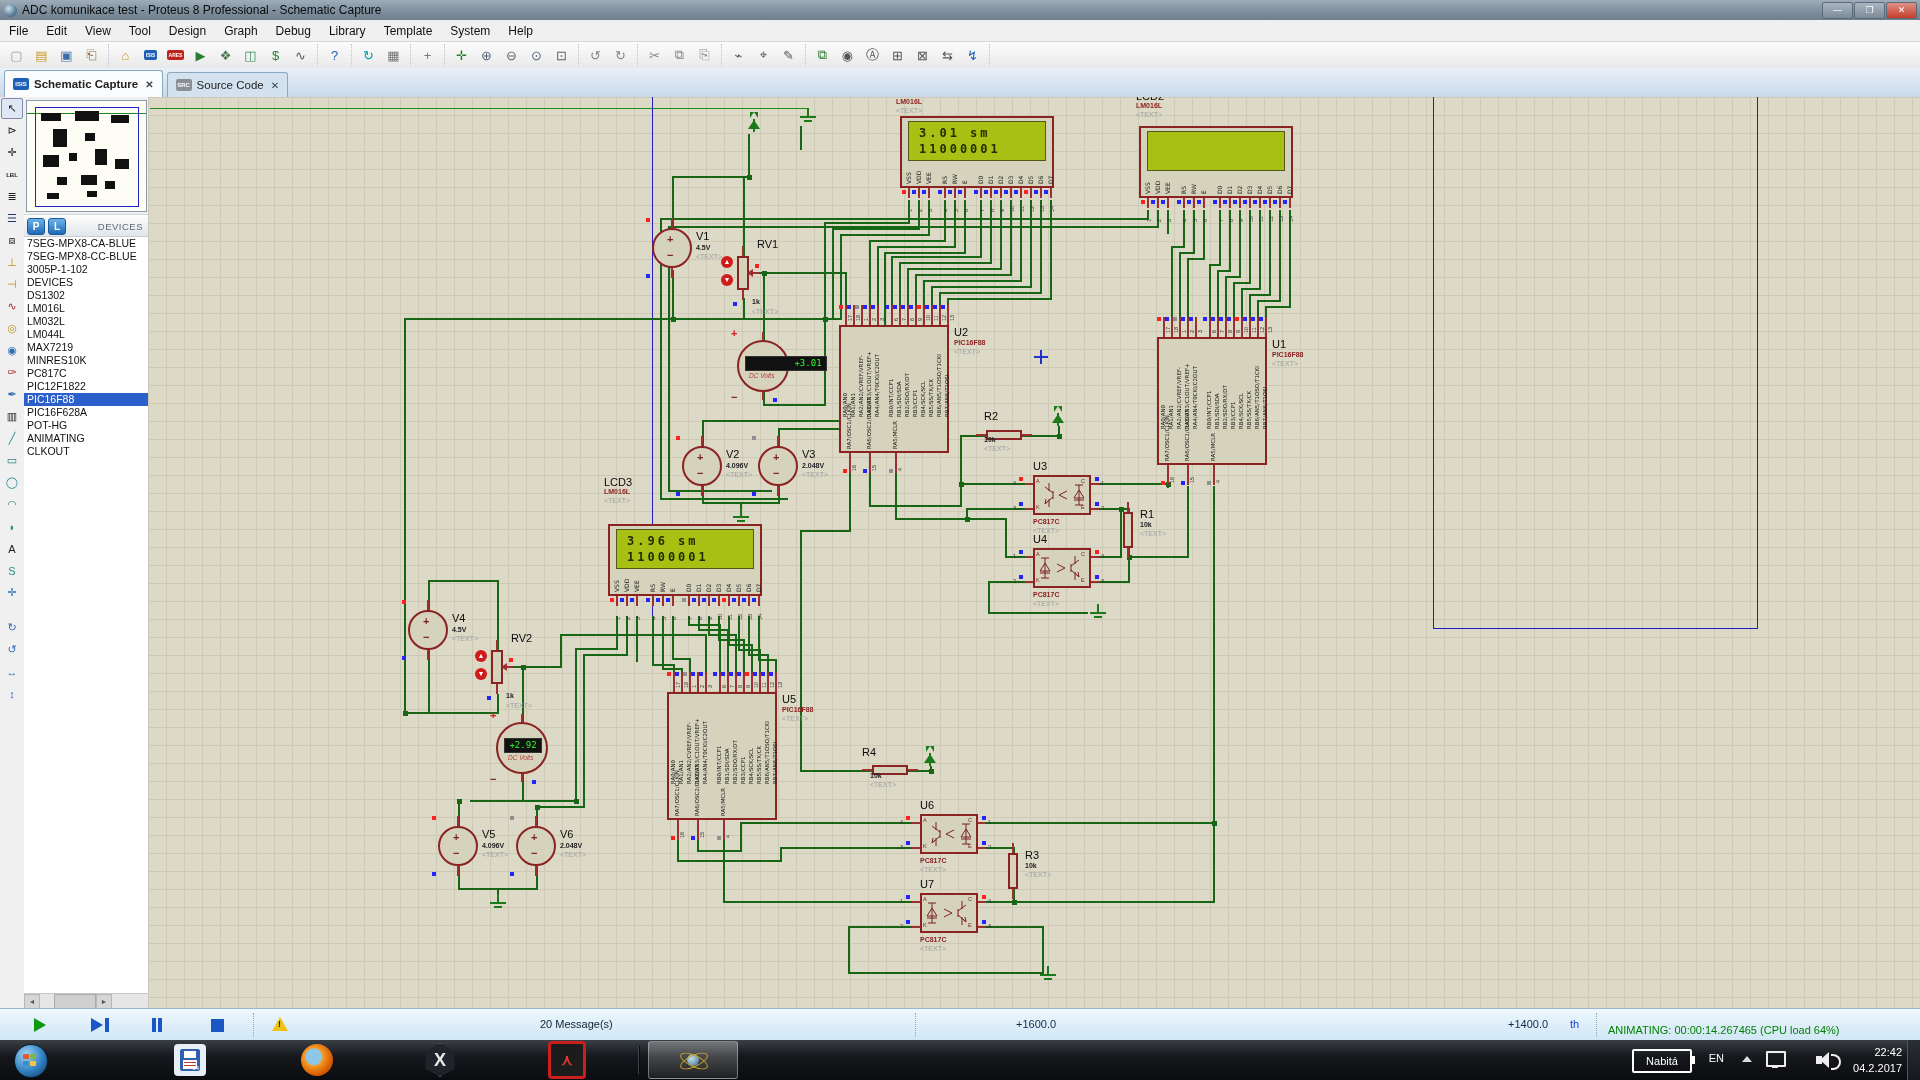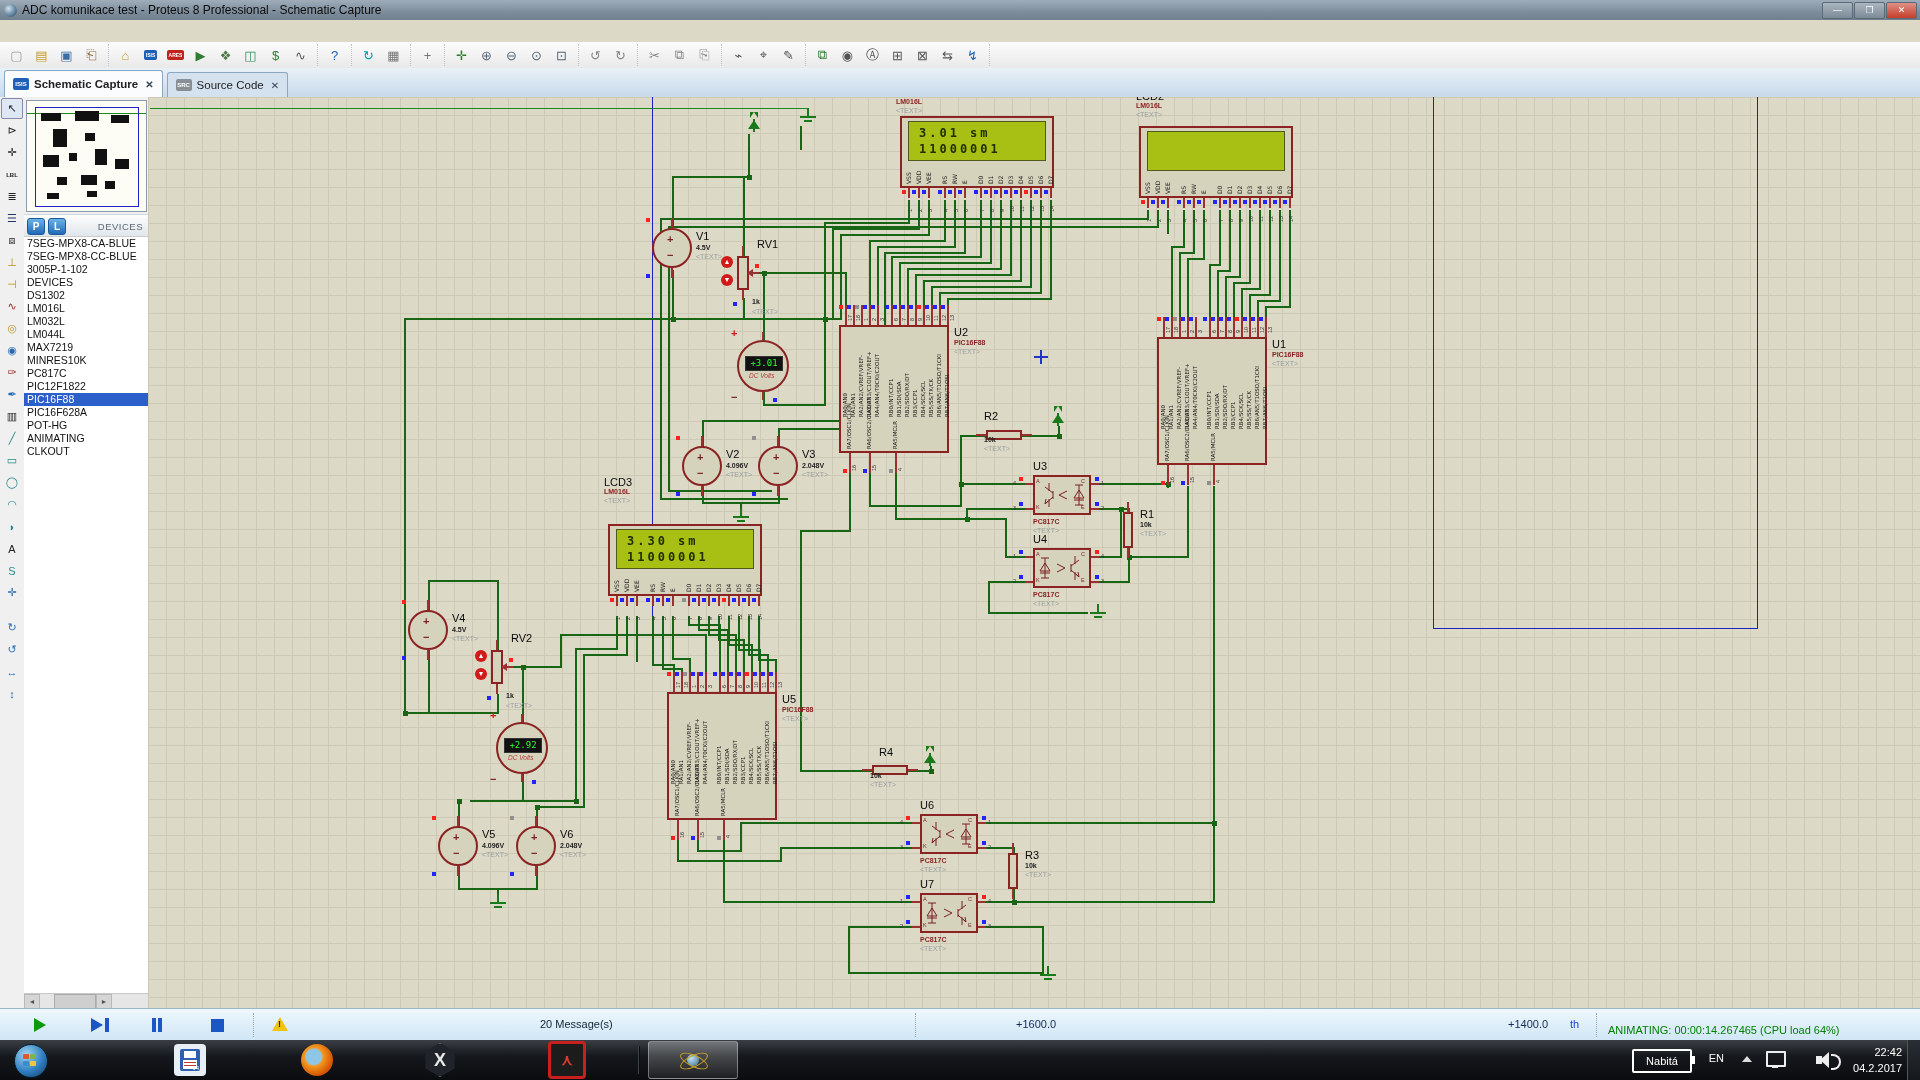--- a/index.html
+++ b/index.html
@@ -134,20 +134,33 @@
 
 <div id="titlebar">
   <div class="appicon"></div>
   <span>ADC komunikace test - Proteus 8 Professional - Schematic Capture</span>
   <div id="wincontrols">
     <div class="wbtn">—</div>
     <div class="wbtn">❐</div>
     <div class="wbtn close">✕</div>
   </div>
 </div>
+<div id="menubar">
+      <div class="mitem">File</div>
+      <div class="mitem">Edit</div>
+      <div class="mitem">View</div>
+      <div class="mitem">Tool</div>
+      <div class="mitem">Design</div>
+      <div class="mitem">Graph</div>
+      <div class="mitem">Debug</div>
+      <div class="mitem">Library</div>
+      <div class="mitem">Template</div>
+      <div class="mitem">System</div>
+      <div class="mitem">Help</div>
+    </div>
 <div id="toolbar">
       <div class="tgroup">
         <div class="ico" style="color: rgb(154, 154, 154);">▢</div>
         <div class="ico" style="color: rgb(199, 154, 46);">▤</div>
         <div class="ico" style="color: rgb(58, 110, 165);">▣</div>
         <div class="ico" style="color: rgb(138, 106, 58);">⎗</div>
       </div>
       <div class="tgroup">
         <div class="ico" style="color: rgb(199, 154, 46);">⌂</div>
         <div class="ico txtico">
@@ -717,21 +730,21 @@
         <div class="stub" style="left: 150px; top: 72px; width: 2px; height: 10px;"></div>
         <div class="stq" style="left: 144px; top: 74px; background: rgb(36, 36, 255);"></div>
         <div class="pinnum vt" style="left: 149px; top: 84px; height: 12px;">14</div>
       </div>
       <div class="reflab" style="left: 988px; top: -7px;">LCD2</div>
       <div class="partlab" style="left: 988px; top: 5px;">LM016L</div>
       <div class="textlab" style="left: 988px; top: 14px;">&lt;TEXT&gt;</div>
       <div class="comp" style="left: 460px; top: 427px; width: 154px; height: 100px;">
         <div class="body" style="left: 0px; top: 0px; width: 154px; height: 72px;"></div>
         <div class="lcdscreen" style="left: 8px; top: 5px; width: 136px; height: 38px;">
-          <div class="lcdline" style="padding-top: 3px;">3.30 sm</div>
+          <div class="lcdline" style="padding-top: 3px;">3.96 sm</div>
           <div class="lcdline">11000001</div>
         </div>
         <div class="pinname vt" style="left: 5px; bottom: 30px; height: 22px; top: 46px;">VSS</div>
         <div class="stub" style="left: 8px; top: 72px; width: 2px; height: 10px;"></div>
         <div class="stq" style="left: 2px; top: 74px; background: rgb(255, 32, 32);"></div>
         <div class="pinnum vt" style="left: 7px; top: 84px; height: 12px;">1</div>
         <div class="pinname vt" style="left: 15px; bottom: 30px; height: 22px; top: 46px;">VDD</div>
         <div class="stub" style="left: 18px; top: 72px; width: 2px; height: 10px;"></div>
         <div class="stq" style="left: 12px; top: 74px; background: rgb(36, 36, 255);"></div>
         <div class="pinnum vt" style="left: 17px; top: 84px; height: 12px;">2</div>
@@ -1135,21 +1148,21 @@
         <div class="stub" style="left: 4px; top: 36px; width: 2px; height: 10px;"></div>
       </div>
       <div class="reflab" style="left: 992px; top: 411px;">R1</div>
       <div class="vallab" style="left: 992px; top: 424px;">10k</div>
       <div class="textlab" style="left: 992px; top: 433px;">&lt;TEXT&gt;</div>
       <div class="comp" style="left: 724px; top: 668px;">
         <div class="body" style="left: 0px; top: 0px; width: 36px; height: 10px;"></div>
         <div class="stub" style="left: -10px; top: 4px; width: 10px; height: 2px;"></div>
         <div class="stub" style="left: 36px; top: 4px; width: 10px; height: 2px;"></div>
       </div>
-      <div class="reflab" style="left: 731px; top: 649px;">R4</div>
+      <div class="reflab" style="left: 714px; top: 649px;">R4</div>
       <div class="vallab" style="left: 722px; top: 675px;">10k</div>
       <div class="textlab" style="left: 722px; top: 684px;">&lt;TEXT&gt;</div>
       <div class="comp" style="left: 860px; top: 756px;">
         <div class="body" style="left: 0px; top: 0px; width: 10px; height: 36px;"></div>
         <div class="stub" style="left: 4px; top: -10px; width: 2px; height: 10px;"></div>
         <div class="stub" style="left: 4px; top: 36px; width: 2px; height: 10px;"></div>
       </div>
       <div class="reflab" style="left: 877px; top: 752px;">R3</div>
       <div class="vallab" style="left: 877px; top: 765px;">10k</div>
       <div class="textlab" style="left: 877px; top: 774px;">&lt;TEXT&gt;</div>
@@ -1248,21 +1261,21 @@
         <div class="stub" style="left: 19px; top: -10px; width: 2px; height: 10px;"></div>
         <div class="stub" style="left: 19px; top: 40px; width: 2px; height: 10px;"></div>
         <div class="stq" style="left: -6px; top: -10px; background: rgb(144, 144, 144);"></div>
         <div class="stq" style="left: -6px; top: 46px; background: rgb(36, 36, 255);"></div>
       </div>
       <div class="reflab" style="left: 412px; top: 731px;">V6</div>
       <div class="vallab" style="left: 412px; top: 745px;">2.048V</div>
       <div class="textlab" style="left: 412px; top: 754px;">&lt;TEXT&gt;</div>
       <div class="comp" style="left: 589px; top: 243px;">
         <div class="srccircle" style="left: 0px; top: 0px; width: 52px; height: 52px;"></div>
-        <div class="meterdisp" style="left: 8px; top: 16px; width: 36px; height: 13px;">+3.01</div>
+        <div class="meterdisp" style="left: 8px; top: 16px; width: 36px; height: 13px; padding-left: 44px;">+3.01</div>
         <div class="meterunit" style="left: 12px; top: 32px;">DC Volts</div>
         <div class="pm" style="left: -6px; top: -12px; color: rgb(209, 26, 26);">+</div>
         <div class="stub" style="left: 25px; top: -8px; width: 2px; height: 8px;"></div>
         <div class="stub" style="left: 25px; top: 52px; width: 2px; height: 8px;"></div>
         <div class="pm" style="left: -6px; top: 52px;">−</div>
         <div class="stq" style="left: 36px; top: 58px; background: rgb(36, 36, 255);"></div>
       </div>
       <div class="comp" style="left: 348px; top: 625px;">
         <div class="srccircle" style="left: 0px; top: 0px; width: 52px; height: 52px;"></div>
         <div class="meterdisp" style="left: 8px; top: 16px; width: 36px; height: 13px;">+2.92</div>

